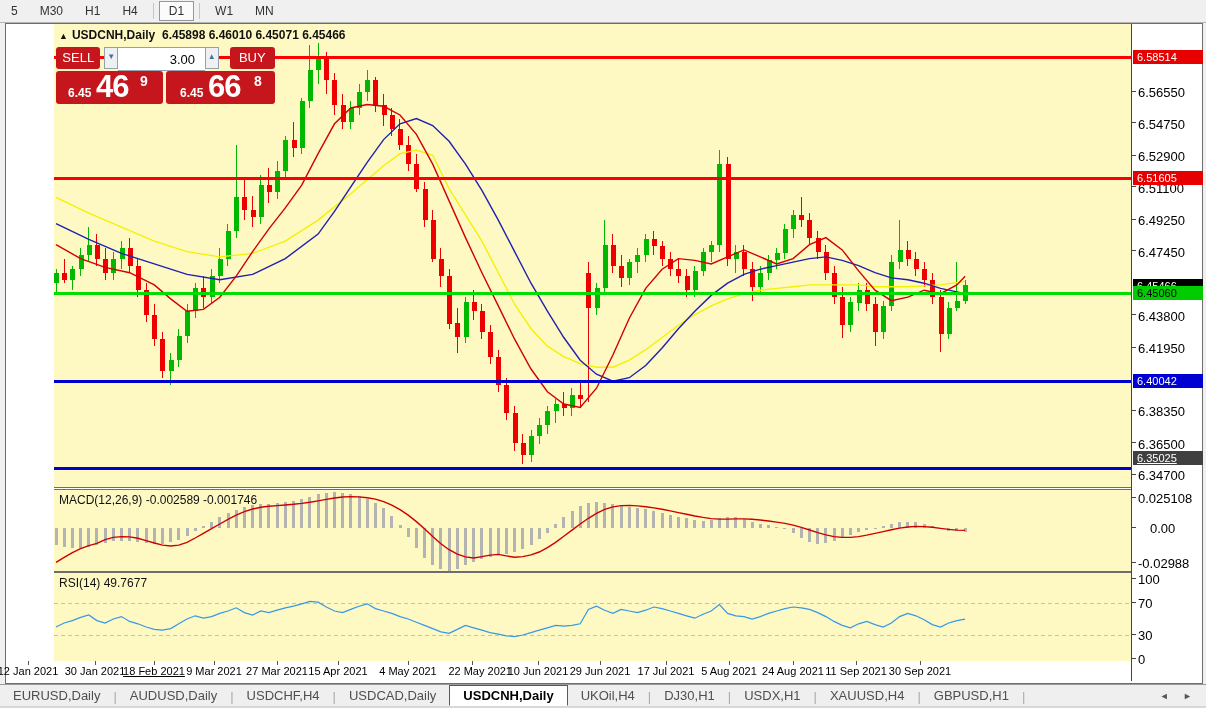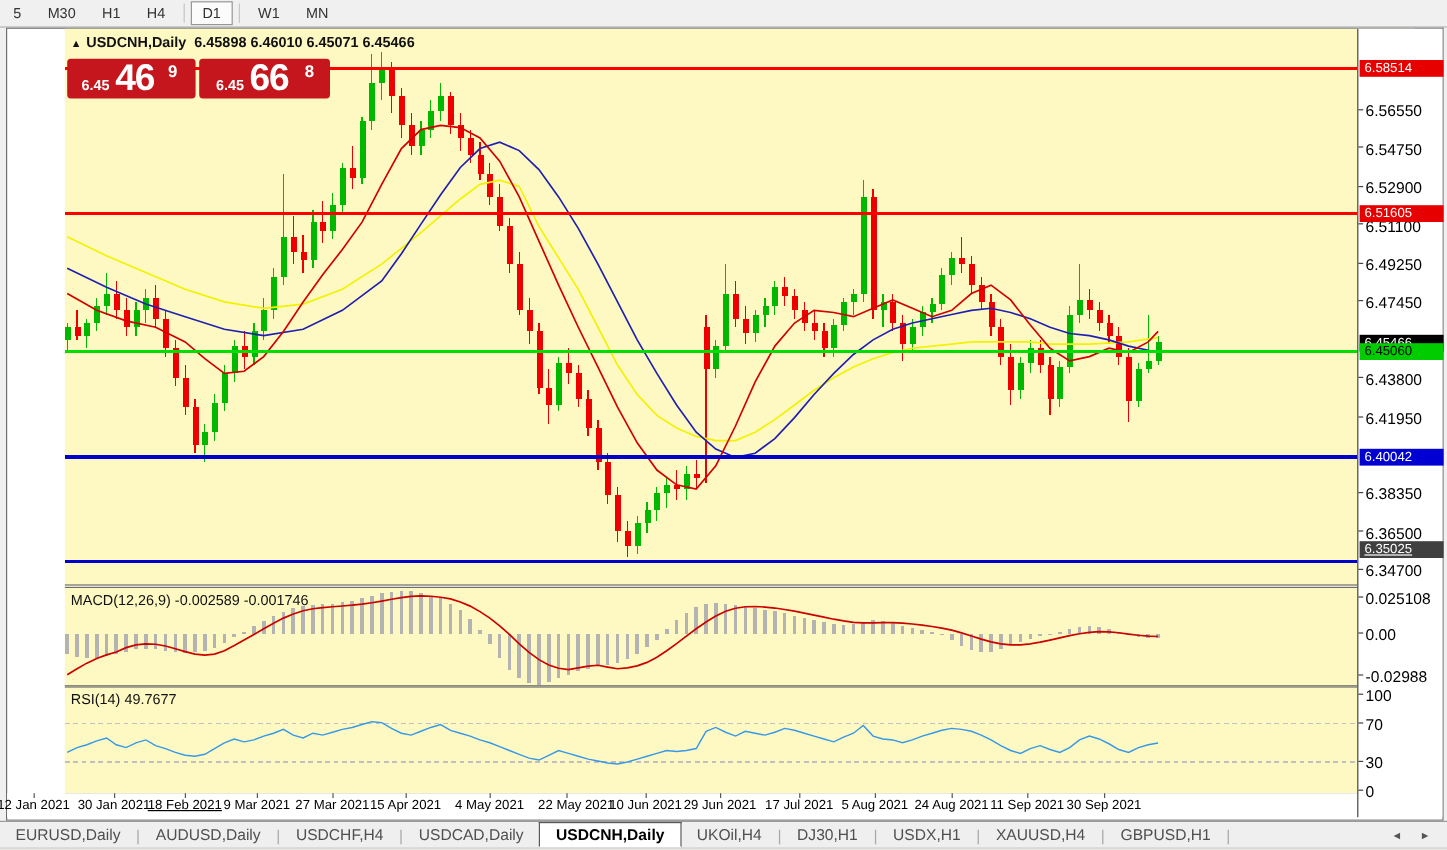--- a/index.html
+++ b/index.html
@@ -101,20 +101,27 @@
       <div class="panel panel-main">
         <div class="info-line">
           <span class="tri">▲</span><span>USDCNH,Daily</span>&nbsp;
           <span>6.45898</span>
           <span>6.46010</span>
           <span>6.45071</span>
           <span>6.45466</span>
         </div>
 
         <div class="trade-widget">
+          <div class="tw-row1">
+            <div class="tw-btn tw-sell">SELL</div>
+            <div class="tw-spin">▼</div>
+            <input class="tw-vol" value="3.00" style="">
+            <div class="tw-spin">▲</div>
+            <div class="tw-btn tw-buy">BUY</div>
+          </div>
           <div class="tw-row2">
             <div class="tw-price left">
               <span class="tw-small">6.45</span>
               <span class="tw-big">46</span>
               <span class="tw-sup">9</span>
             </div>
             <div class="tw-price right">
               <span class="tw-small">6.45</span>
               <span class="tw-big">66</span>
               <span class="tw-sup">8</span>
@@ -543,21 +550,21 @@
         <div class="ax-label" style="top: 317px;">6.41950</div>
         <div class="ax-tickmark" style="top: 386px;"></div>
         <div class="ax-label" style="top: 380px;">6.38350</div>
         <div class="ax-tickmark" style="top: 418px;"></div>
         <div class="ax-label" style="top: 413px;">6.36500</div>
         <div class="ax-tickmark" style="top: 450px;"></div>
         <div class="ax-label" style="top: 444px;">6.34700</div>
         <div class="ax-tickmark" style="top: 473px;"></div>
         <div class="ax-label" style="top: 467px;">0.025108</div>
         <div class="ax-tickmark" style="top: 503px;"></div>
-        <div class="ax-label" style="top: 497px;">0.00</div>
+        <div class="ax-label" style="top: 497px; margin-left: 12px;">0.00</div>
         <div class="ax-tickmark" style="top: 538px;"></div>
         <div class="ax-label" style="top: 532px;">-0.02988</div>
         <div class="ax-tickmark" style="top: 554px;"></div>
         <div class="ax-label" style="top: 548px;">100</div>
         <div class="ax-tickmark" style="top: 578px;"></div>
         <div class="ax-label" style="top: 572px;">70</div>
         <div class="ax-tickmark" style="top: 610px;"></div>
         <div class="ax-label" style="top: 604px;">30</div>
         <div class="ax-tickmark" style="top: 634px;"></div>
         <div class="ax-label" style="top: 628px;">0</div>

